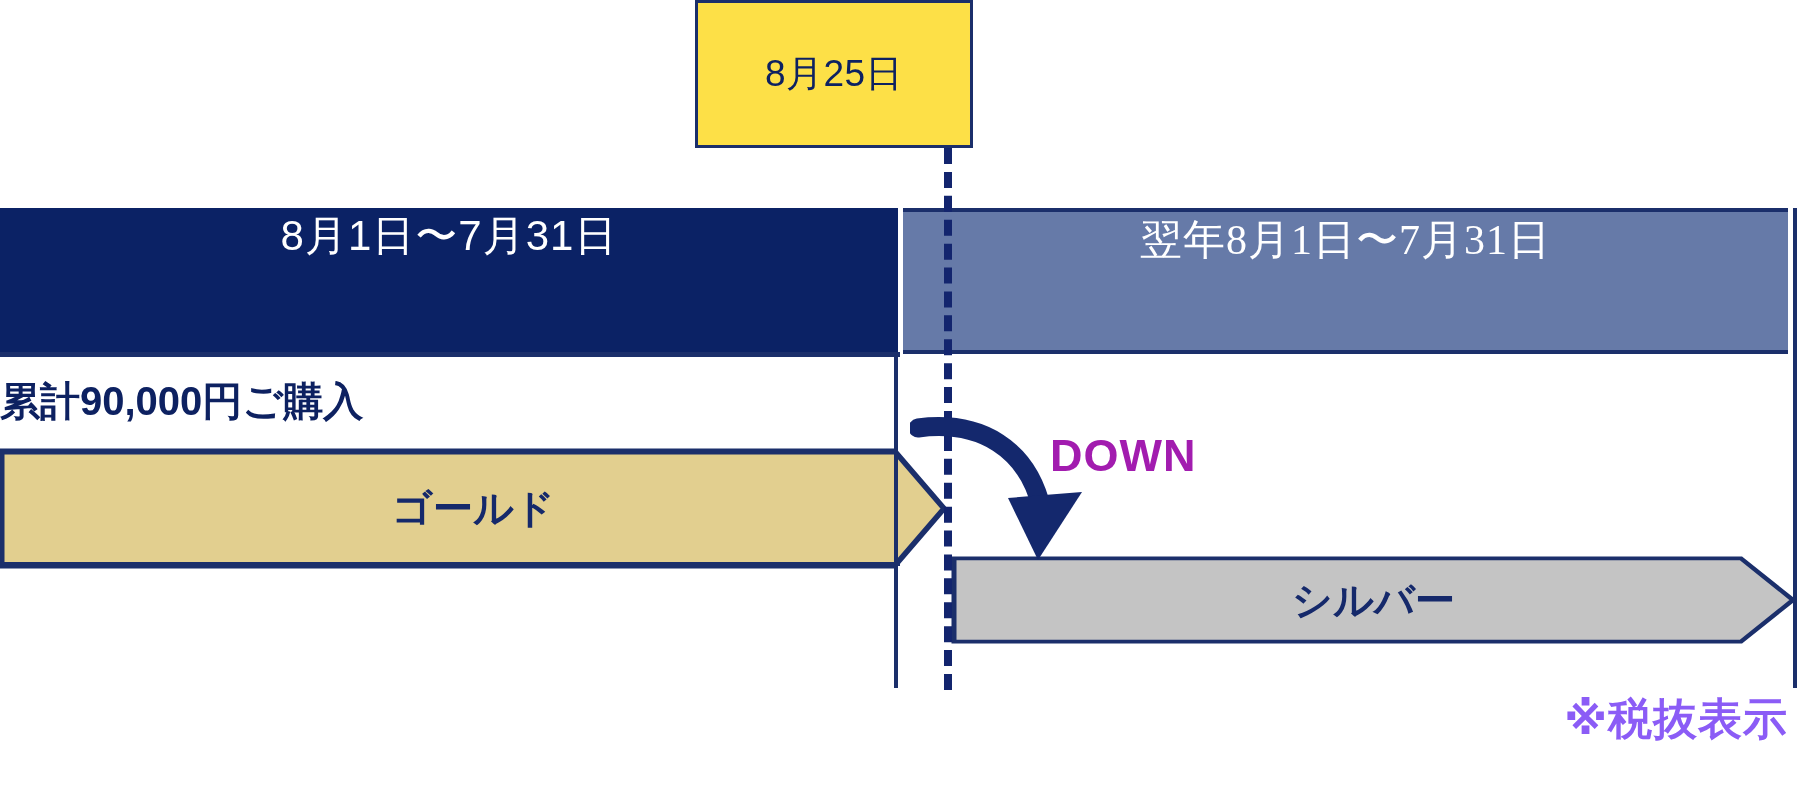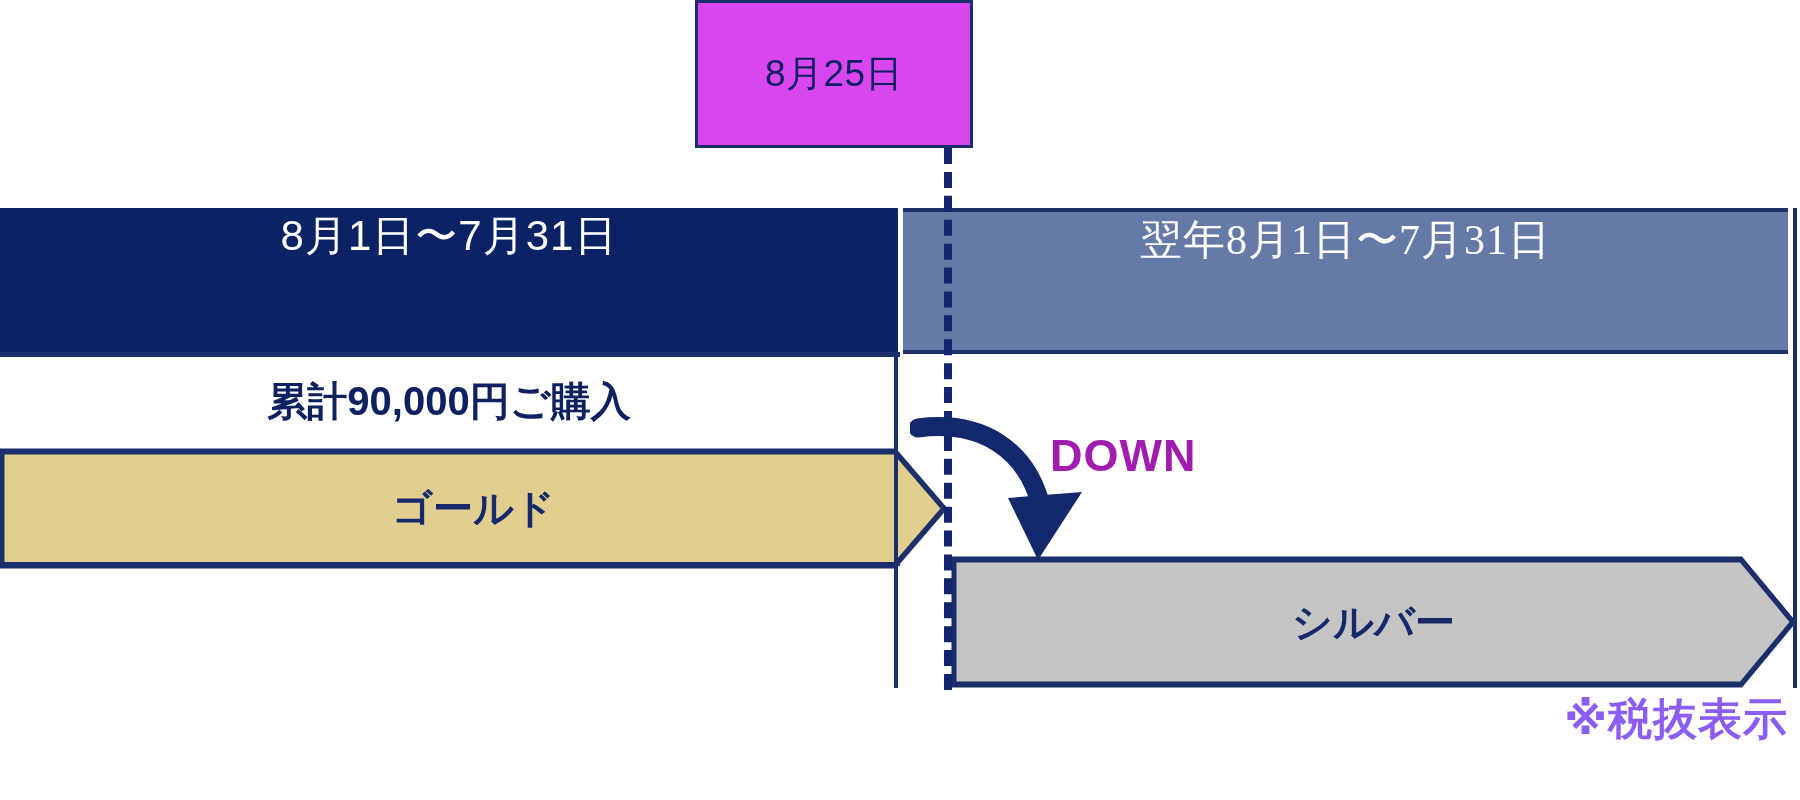--- a/index.html
+++ b/index.html
@@ -10,21 +10,21 @@
     overflow:hidden;
     position:relative;
   }
   #stage{position:absolute;left:0;top:0;width:1800px;height:800px;}
 
   
   .callout{
     position:absolute;
     left:695px;top:0px;width:278px;height:148px;
     border:3px solid #1b2f6b;
-    background:#d946ef;
+    background:#fde047;
     box-sizing:border-box;
     display:flex;flex-direction:column;
     align-items:center;justify-content:center;
     color:#0d2161;
     line-height:1.18;
     z-index:6;
   }
   .callout .ln{font-size:37px;letter-spacing:0.5px;white-space:nowrap;}
 
   
@@ -47,38 +47,38 @@
     box-sizing:border-box;white-space:nowrap;
     z-index:2;
   }
   .bar-current{left:0px;width:898px;background:#0b2265;}
   .bar-next{left:903px;width:885px;background:#667aa8;
             border-top:4px solid #1b2f6b;border-bottom:4px solid #1b2f6b;font-family:Liberation Serif, serif;}
 
   
   .note{
     position:absolute;left:0px;top:362px;width:898px;height:78px;
-    display:flex;align-items:center;justify-content:center;
+    display:flex;align-items:center;
     color:#0d2161;font-size:40px;font-weight:bold;white-space:nowrap;
     z-index:2;
   }
 
   
   .rankarrow{
     position:absolute;
     display:flex;align-items:center;justify-content:center;
     font-size:40px;font-weight:bold;color:#15296b;
     box-sizing:border-box;white-space:nowrap;
     z-index:2;
   }
   .rankarrow .inner{position:relative;z-index:3;}
   .rankarrow svg{position:absolute;left:0;top:0;width:100%;height:100%;z-index:1;}
 
   .gold{left:0px;top:448px;width:947px;height:121px;}
-  .silver{left:951px;top:556px;width:845px;height:132px;}
+  .silver{left:951px;top:556px;width:845px;height:88px;}
 
   
   .downwrap{position:absolute;left:910px;top:400px;width:320px;height:180px;z-index:7;}
   .downlabel{
     position:absolute;left:140px;top:30px;
     font-size:45px;font-weight:bold;color:#a21caf;letter-spacing:1px;
   }
 
   
   .taxnote{

